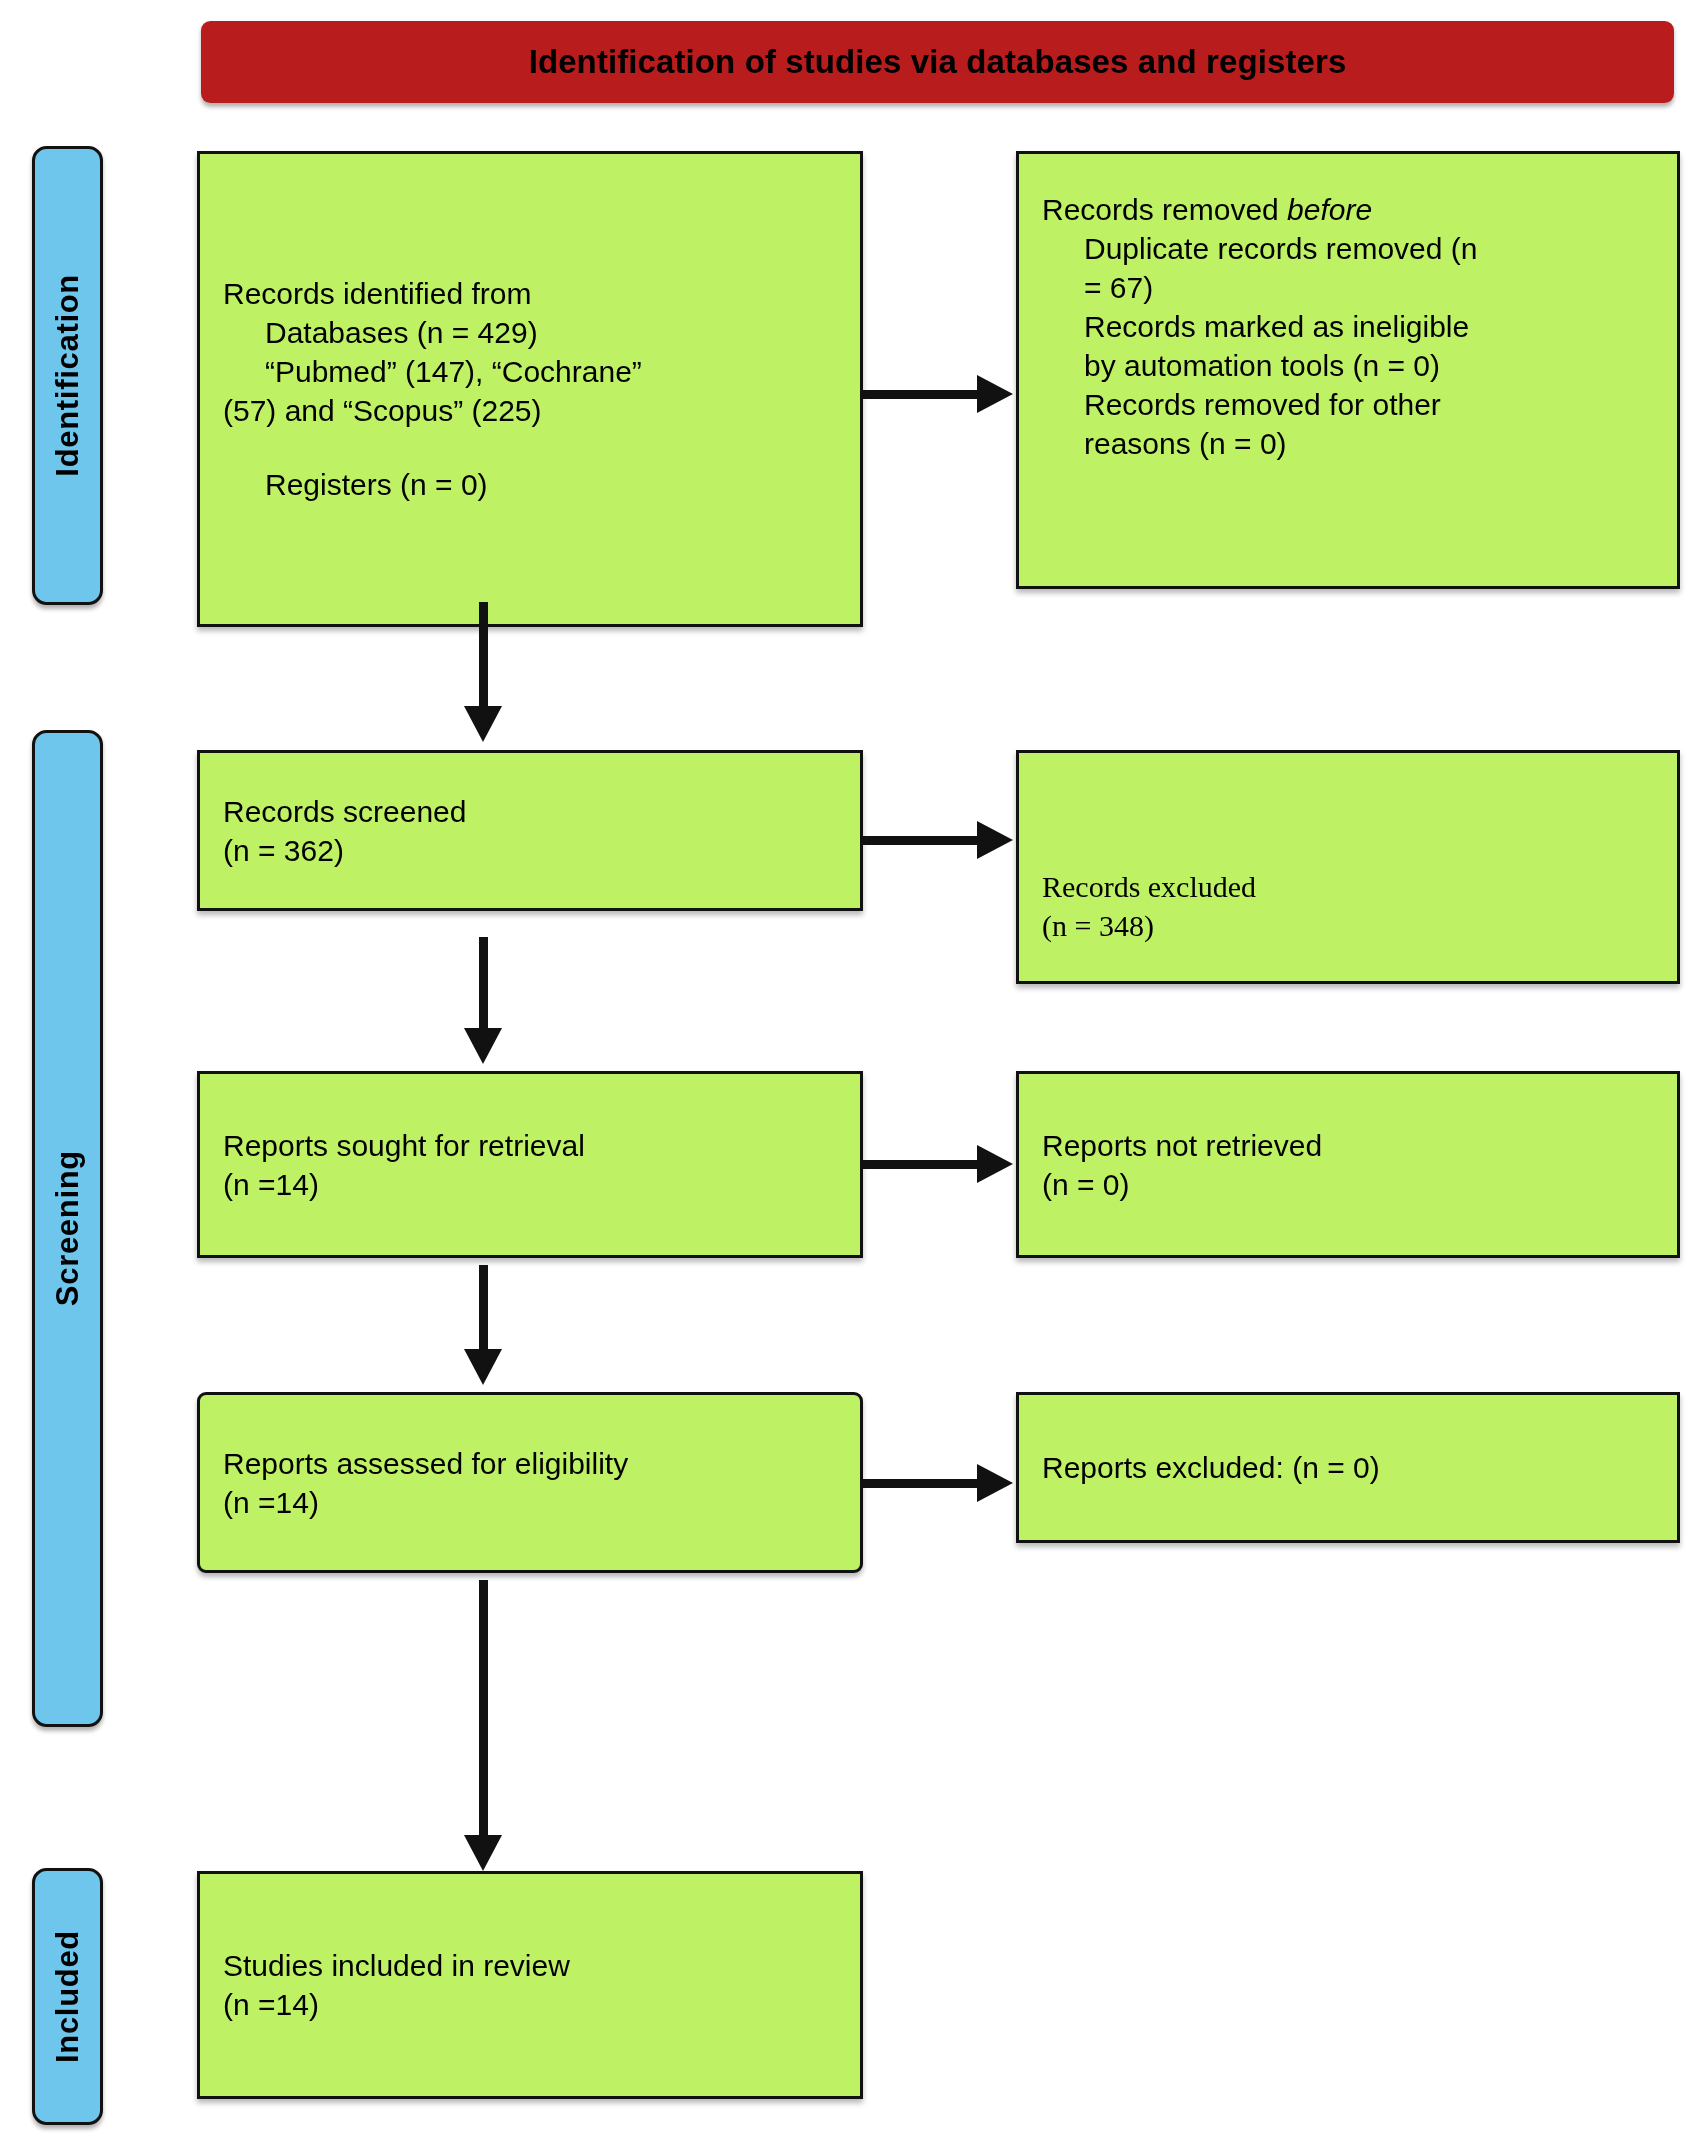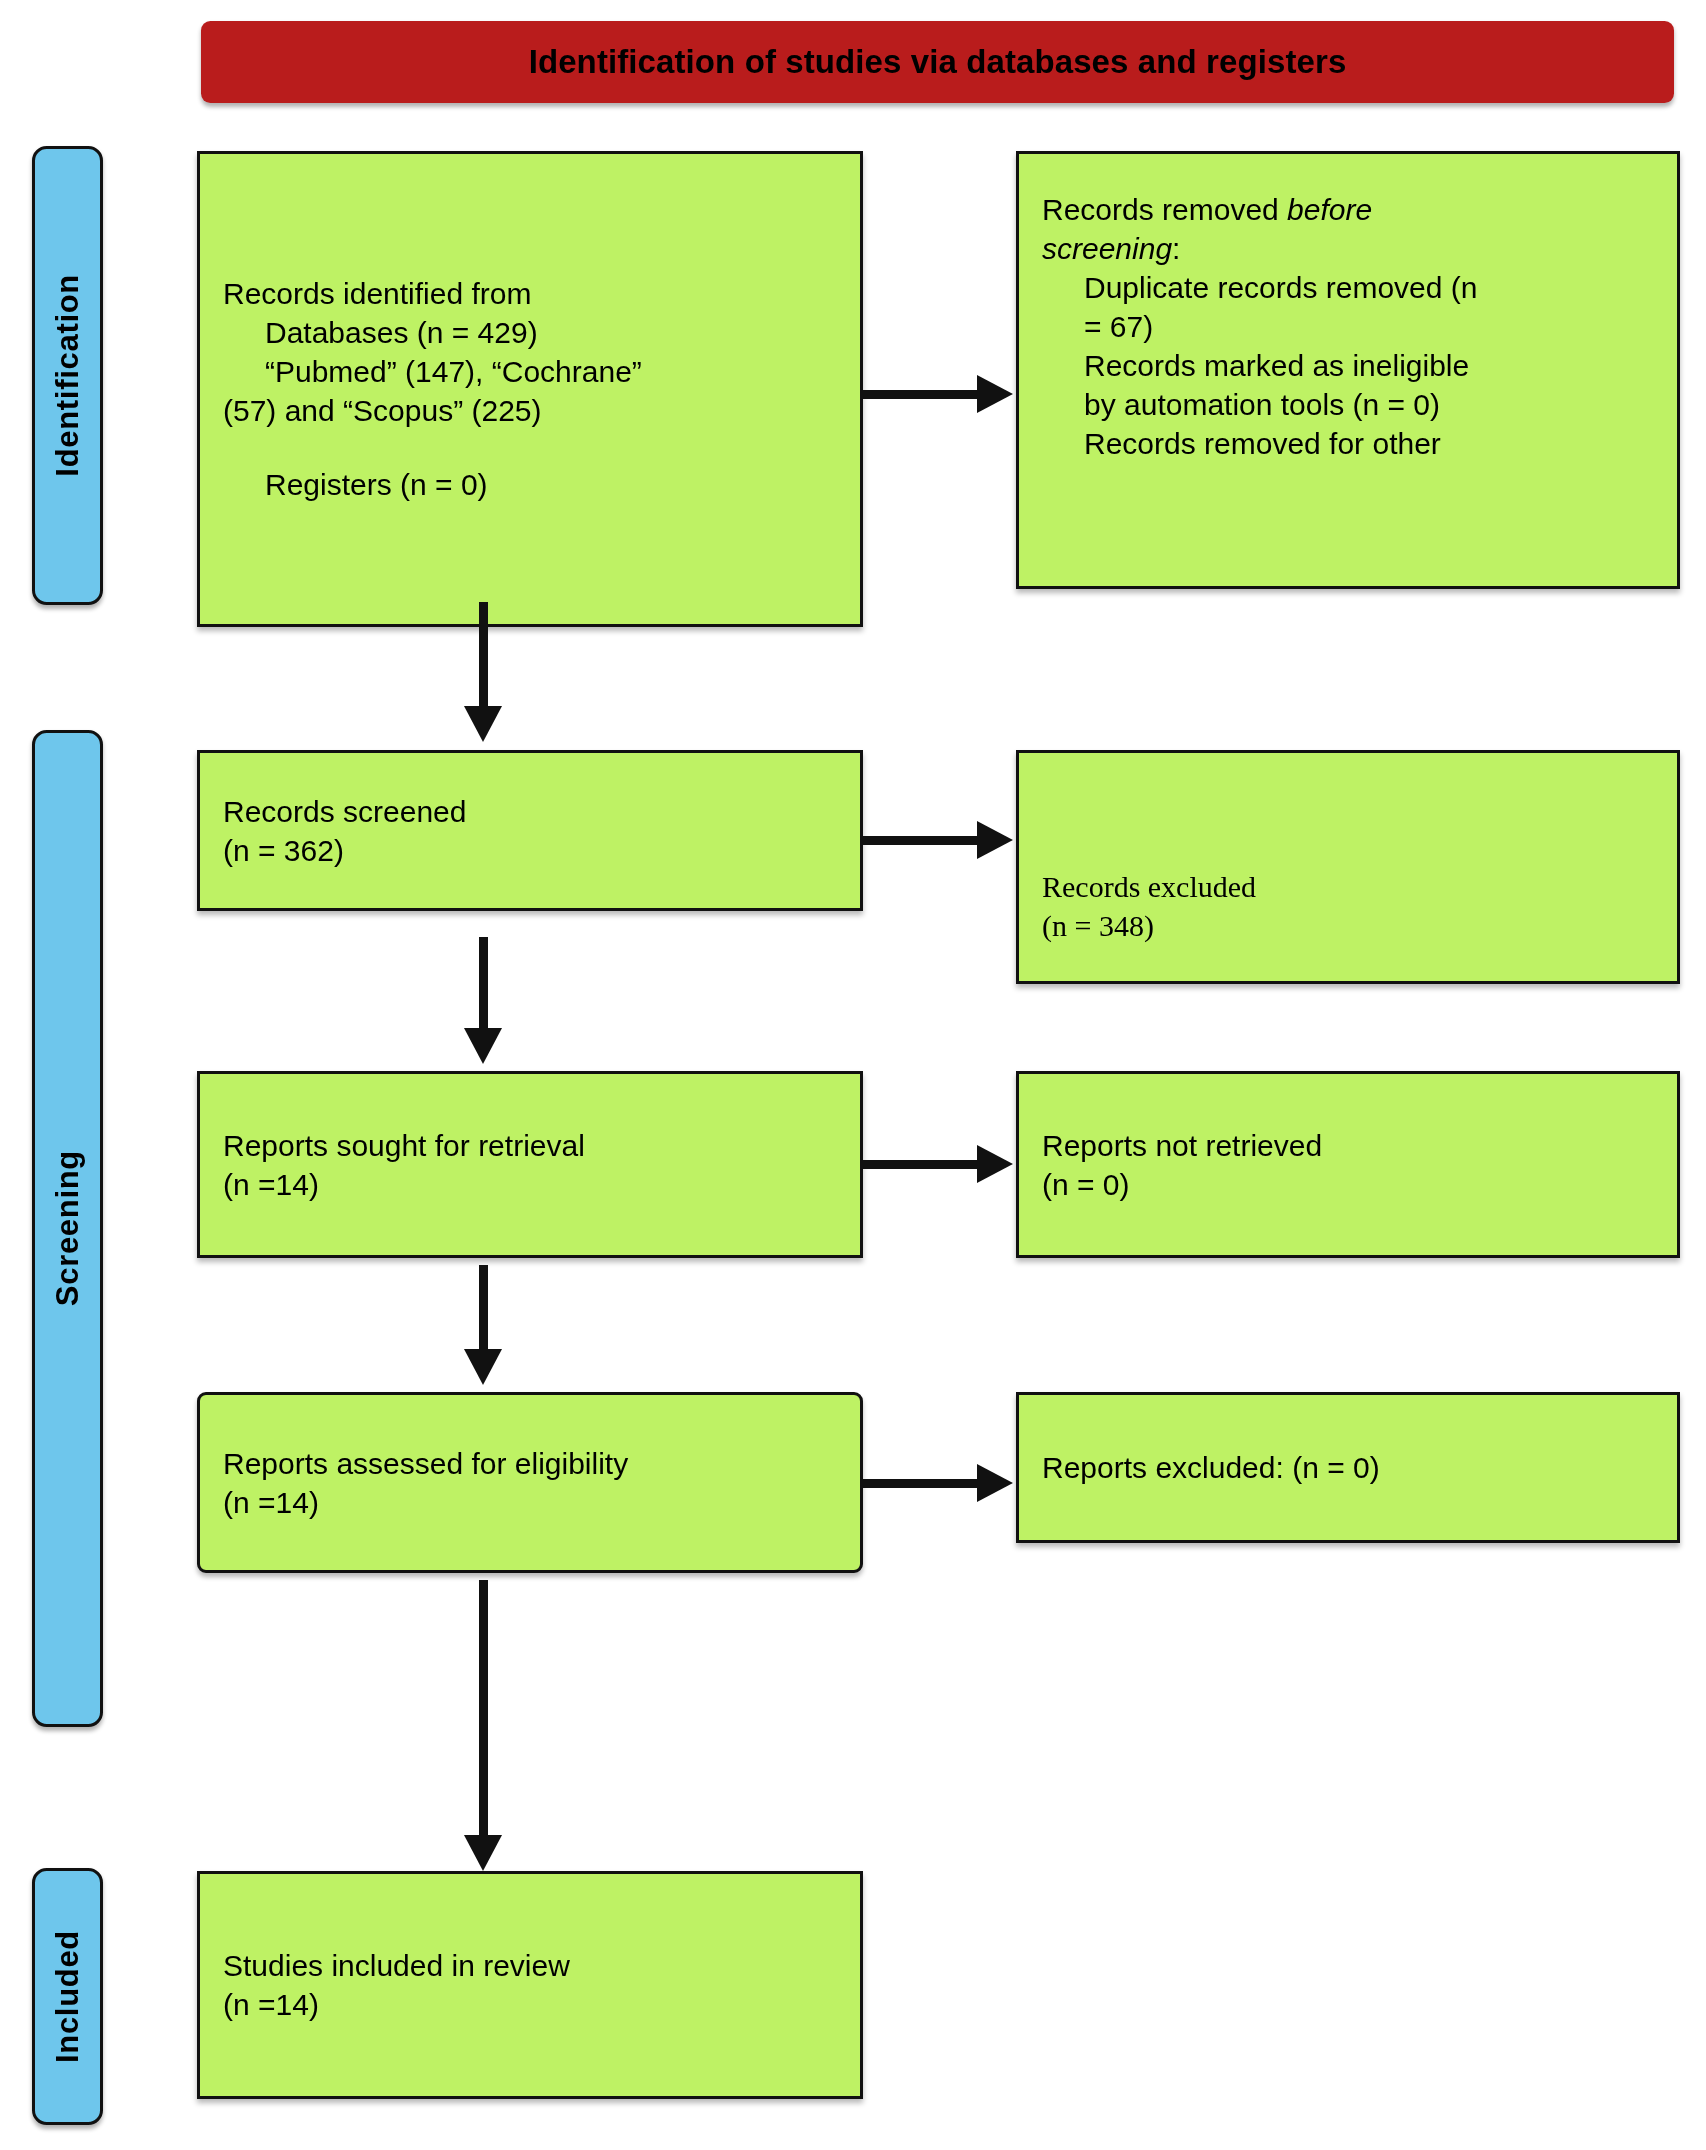--- a/index.html
+++ b/index.html
@@ -119,26 +119,26 @@
       <p class="ind">Databases (n = 429)</p>
       <p class="ind">“Pubmed” (147), “Cochrane”</p>
       <p>(57) and “Scopus” (225)</p>
       <p class="gap"></p>
       <p class="ind">Registers (n = 0)</p>
     </div>
   </div>
 
   <div class="box col-r" id="box-removed">
     <p><span>Records removed </span><i>before</i></p>
-    <p><i>screening</i><span>:</span></p>
     <p class="ind">Duplicate records removed (n</p>
     <p class="ind">= 67)</p>
     <p class="ind">Records marked as ineligible</p>
     <p class="ind">by automation tools (n = 0)</p>
     <p class="ind">Records removed for other</p>
+    <p class="ind">reasons (n = 0)</p>
   </div>
 
   <div class="box col-l" id="box-screened">
     <div class="inner">
       <p>Records screened</p>
       <p>(n =  362)</p>
     </div>
   </div>
   <div class="box col-r" id="box-excluded">
     <div class="inner">

